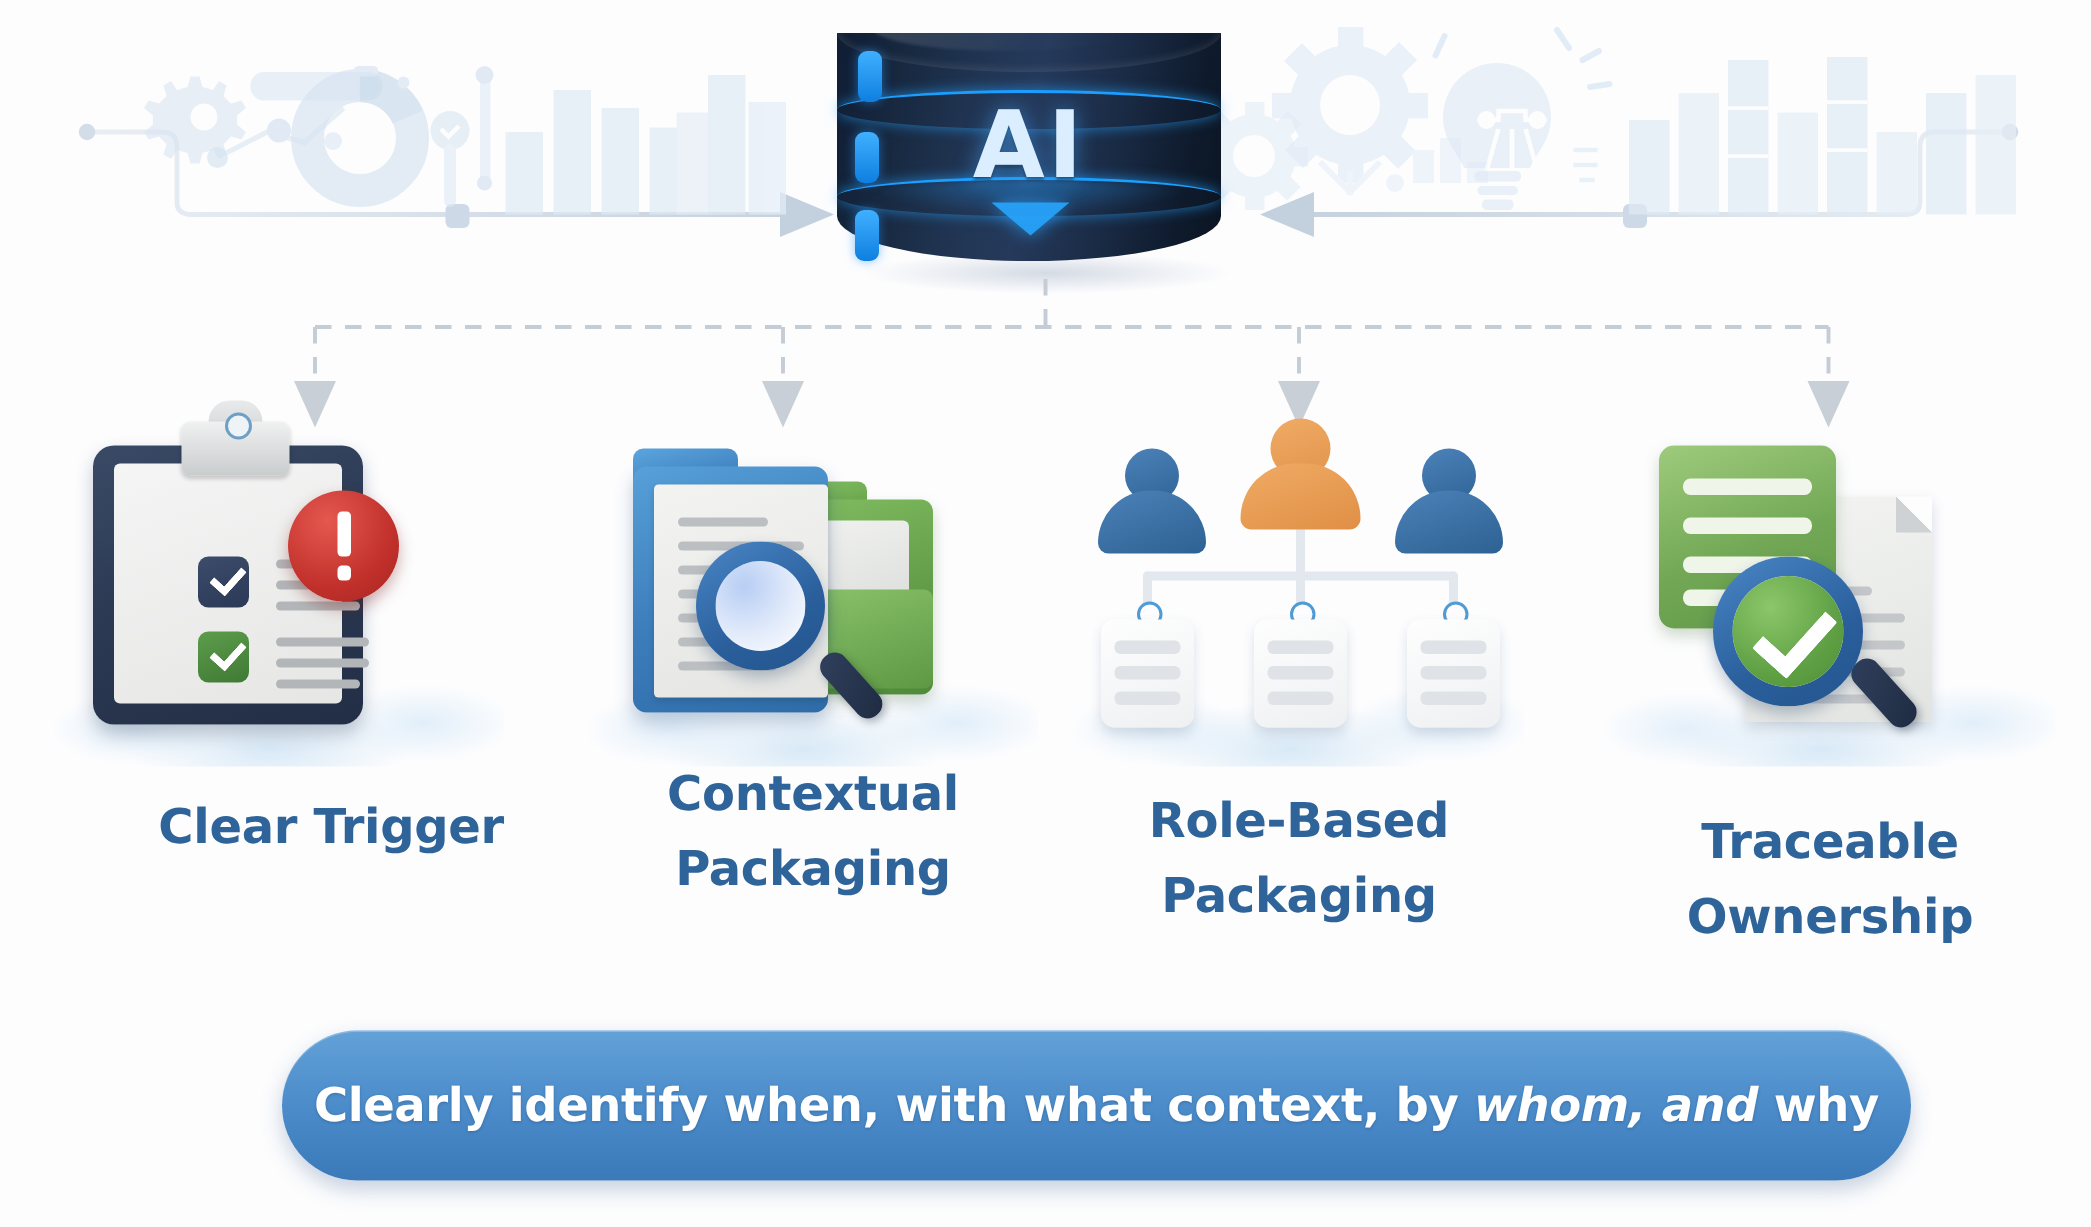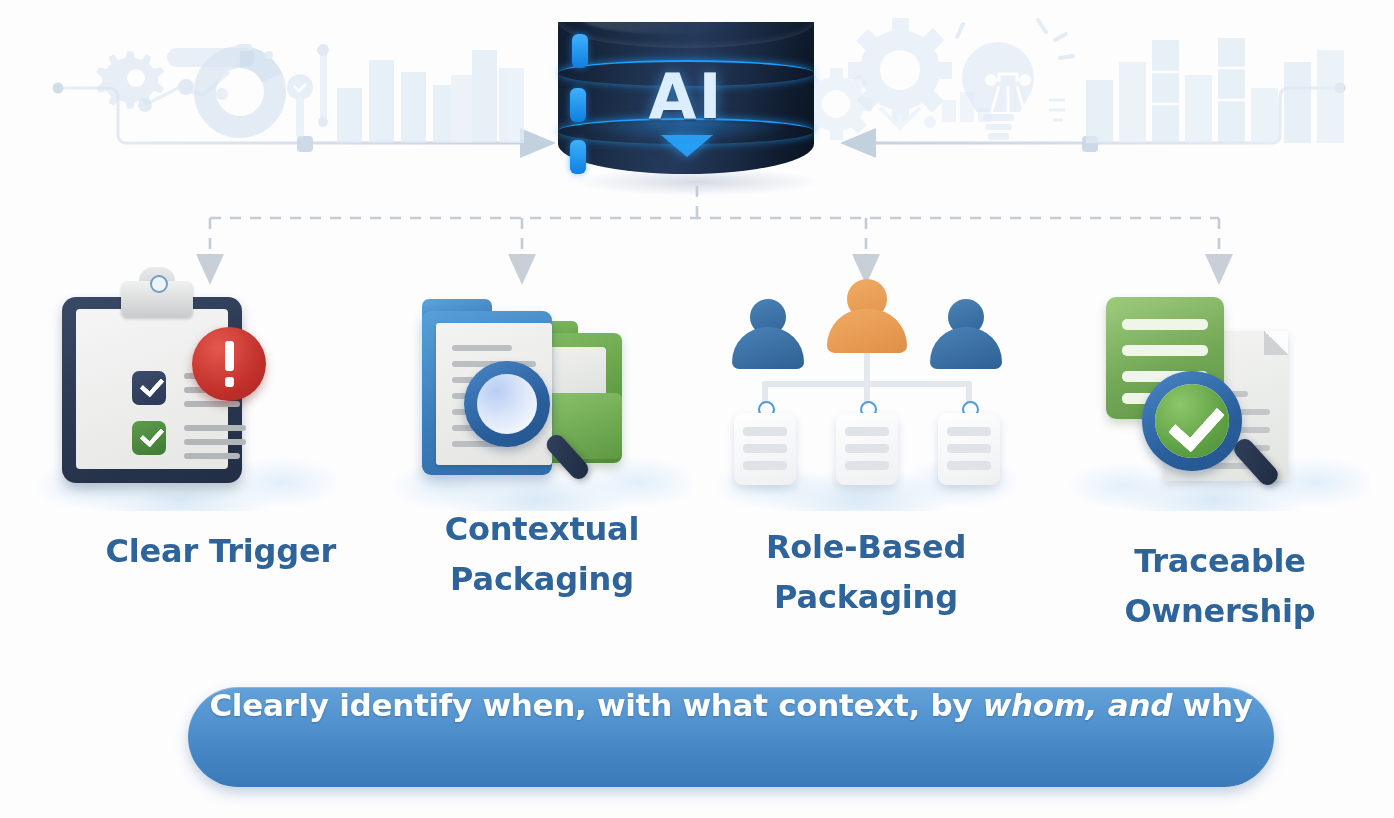--- a/index.html
+++ b/index.html
@@ -222,21 +222,21 @@
     position:absolute;width:40px;height:20px;
     border-left:11px solid #fff;border-bottom:11px solid #fff;
     transform:rotate(-48deg);border-radius:2px;
   }
 
   
   #banner{
     position:absolute;left:188px;top:687px;width:1086px;height:100px;border-radius:50px;
     background:linear-gradient(180deg,#63a1d8 0%,#4e8fcc 42%,#3b79b9 100%);
     box-shadow:0 6px 14px rgba(50,90,140,.28), inset 0 1px 0 rgba(255,255,255,.25);
-    display:flex;align-items:flex-start;justify-content:center;
+    display:flex;align-items:center;justify-content:center;
   }
   #banner-text{
     font-family:"DejaVu Sans", sans-serif;
     font-weight:bold;font-size:31px;color:#ffffff;letter-spacing:-.3px;
     text-shadow:0 1px 2px rgba(30,60,100,.35);
     white-space:nowrap;
   }
   #banner-text i{font-style:italic;}
 </style>
 </head>

